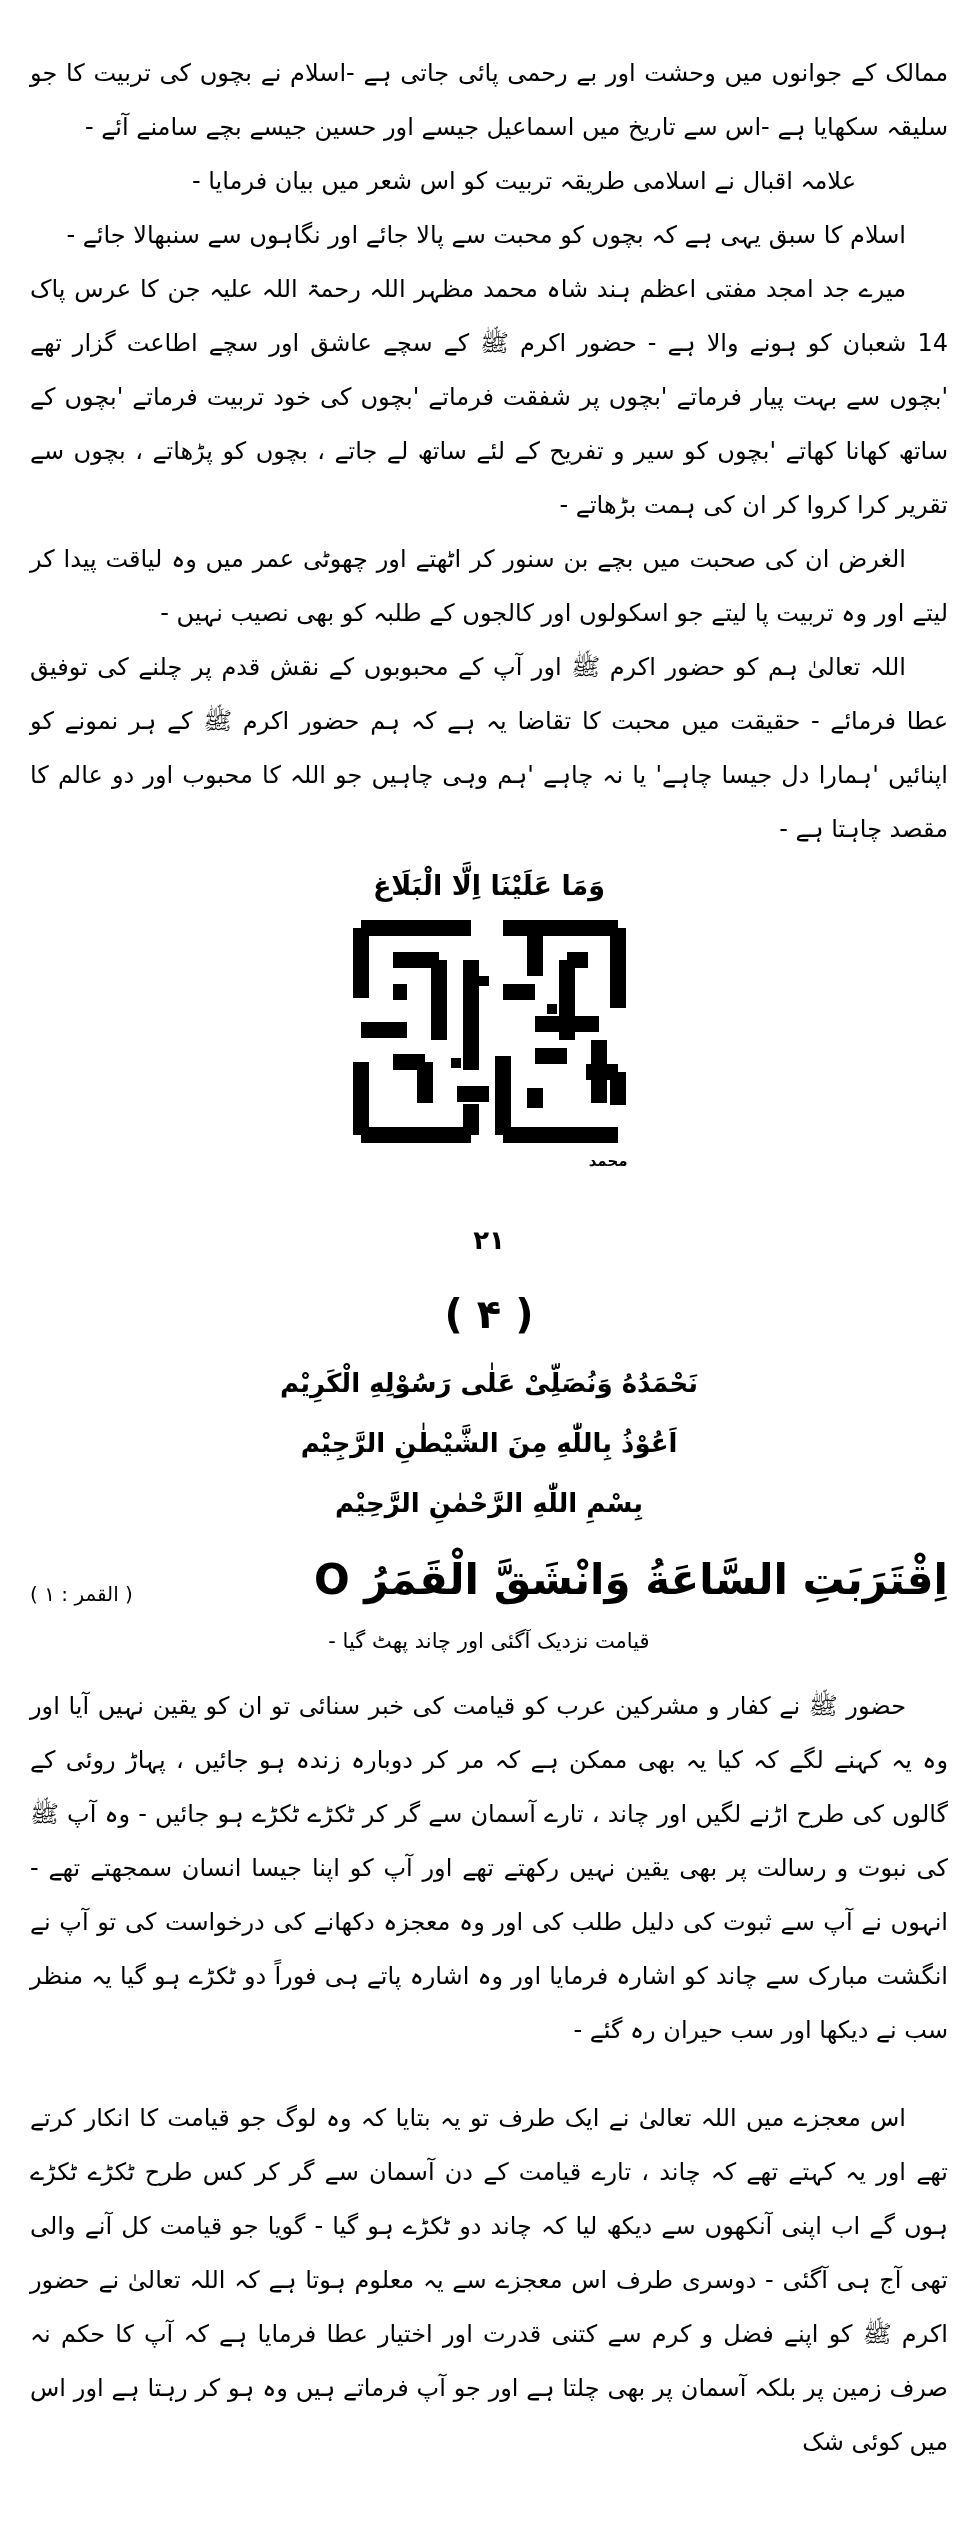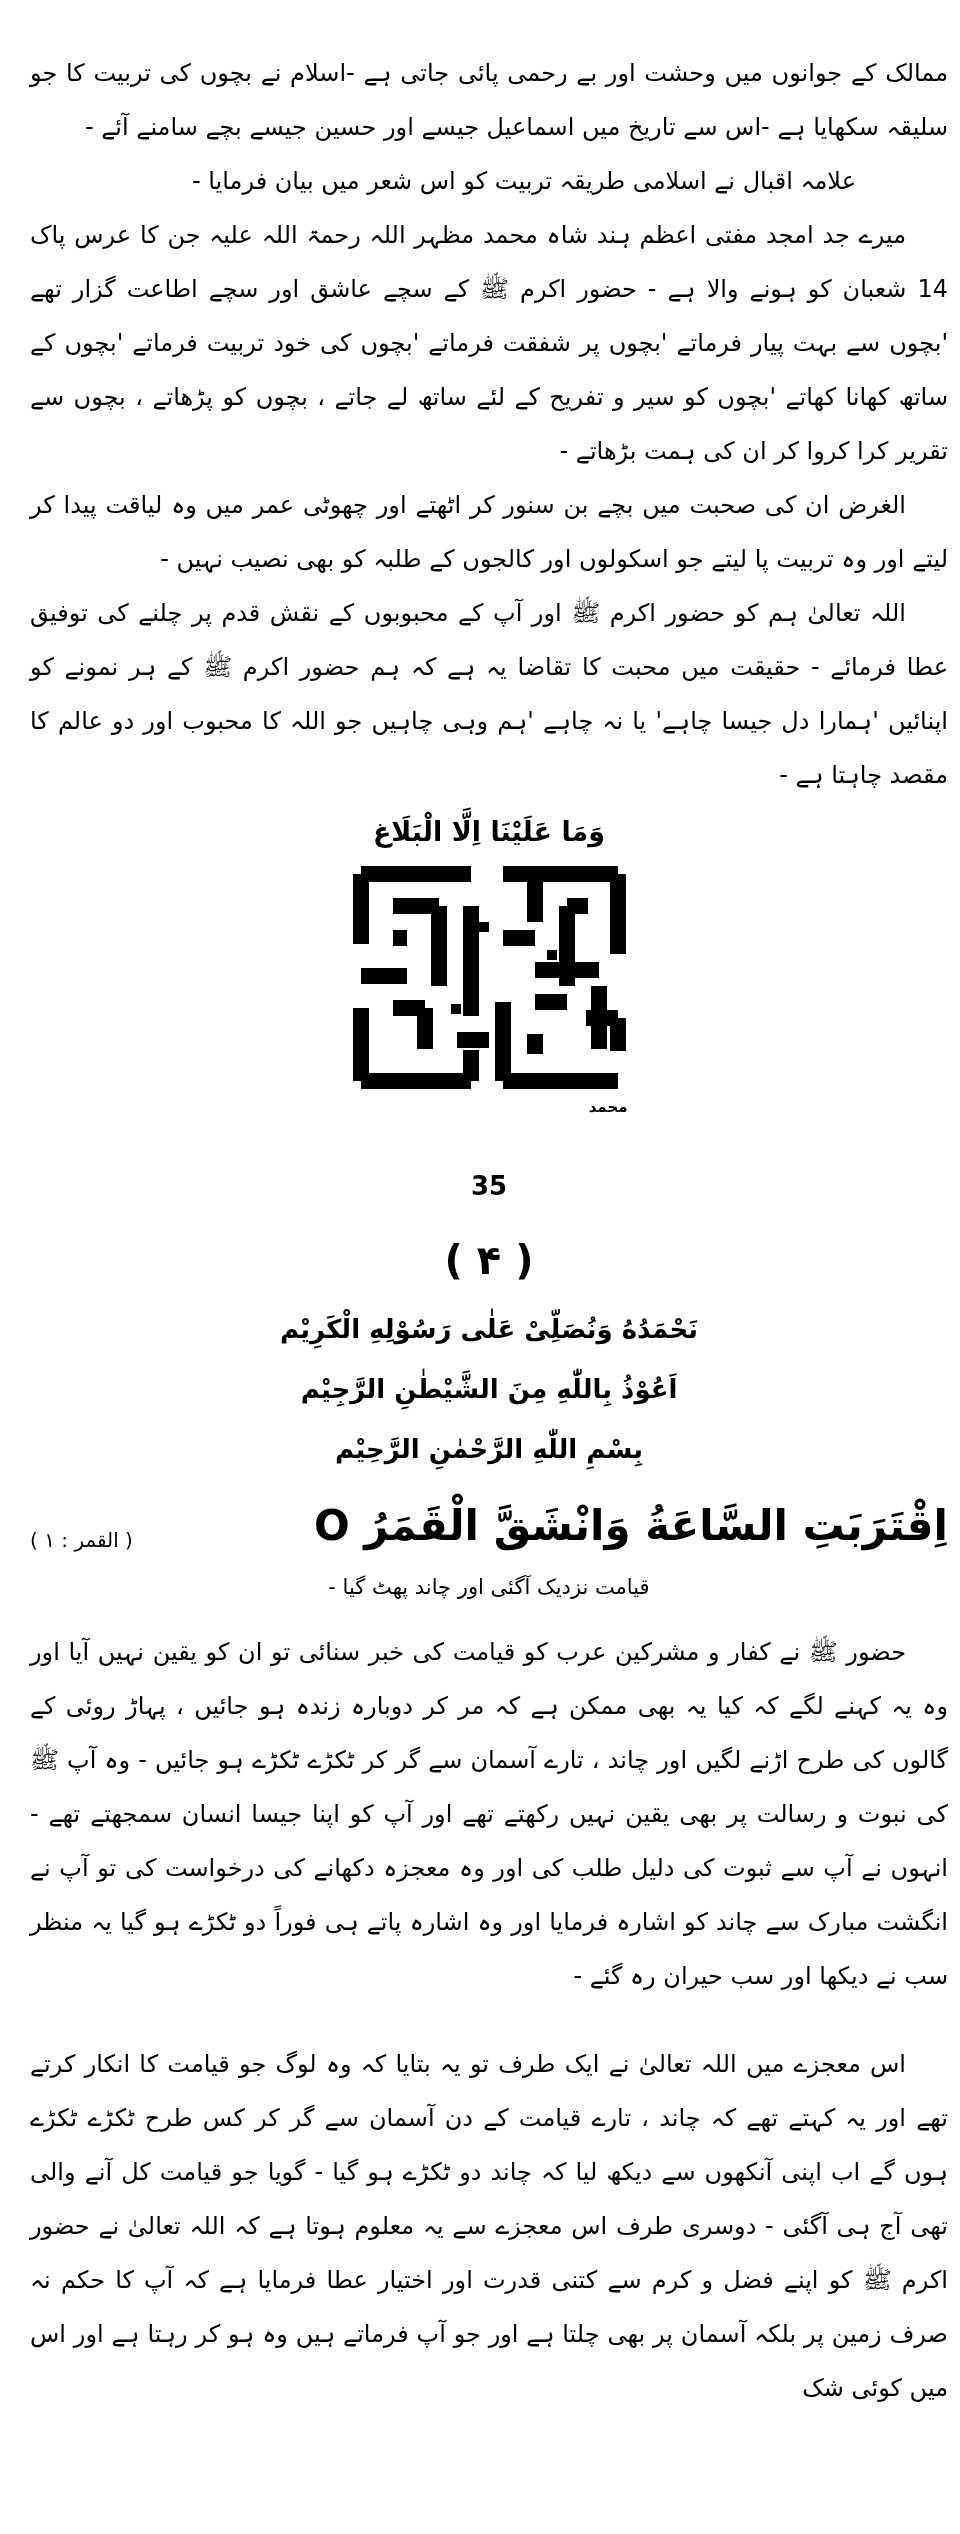--- a/index.html
+++ b/index.html
@@ -102,20 +102,21 @@
 </style>
 </head>
 <body>
 
 <div class="page">
 
 
   <div class="body-text">
     <p class="para">ممالک کے جوانوں میں وحشت اور بے رحمی پائی جاتی ہے -اسلام نے بچوں کی تربیت کا جو سلیقہ سکھایا ہے -اس سے تاریخ میں اسماعیل جیسے اور حسین جیسے بچے سامنے آئے -</p>
     <p class="para intro-line">علامہ اقبال نے اسلامی طریقہ تربیت کو اس شعر میں بیان فرمایا -</p>
+    <p class="para indent">اسلام کا سبق یہی ہے کہ بچوں کو محبت سے پالا جائے اور نگاہوں سے سنبھالا جائے -</p>
     <p class="para indent">میرے جد امجد مفتی اعظم ہند شاہ محمد مظہر اللہ رحمۃ اللہ علیہ جن کا عرس پاک 14 شعبان کو ہونے والا ہے - حضور اکرم ﷺ کے سچے عاشق اور سچے اطاعت گزار تھے 'بچوں سے بہت پیار فرماتے 'بچوں پر شفقت فرماتے 'بچوں کی خود تربیت فرماتے 'بچوں کے ساتھ کھانا کھاتے 'بچوں کو سیر و تفریح کے لئے ساتھ لے جاتے ، بچوں کو پڑھاتے ، بچوں سے تقریر کرا کروا کر ان کی ہمت بڑھاتے -</p>
     <p class="para indent">الغرض ان کی صحبت میں بچے بن سنور کر اٹھتے اور چھوٹی عمر میں وہ لیاقت پیدا کر لیتے اور وہ تربیت پا لیتے جو اسکولوں اور کالجوں کے طلبہ کو بھی نصیب نہیں -</p>
     <p class="para indent">اللہ تعالیٰ ہم کو حضور اکرم ﷺ اور آپ کے محبوبوں کے نقش قدم پر چلنے کی توفیق عطا فرمائے - حقیقت میں محبت کا تقاضا یہ ہے کہ ہم حضور اکرم ﷺ کے ہر نمونے کو اپنائیں 'ہمارا دل جیسا چاہے' یا نہ چاہے 'ہم وہی چاہیں جو اللہ کا محبوب اور دو عالم کا مقصد چاہتا ہے -</p>
     <div class="arabic-closing">وَمَا عَلَيْنَا اِلَّا الْبَلَاغ</div>
 
     <div class="kufic-wrap">
       <svg width="277" height="227" viewBox="0 0 277 227" shape-rendering="crispEdges" aria-hidden="true">
         <g stroke="#000000" stroke-width="16" fill="none" stroke-linecap="butt">
           <path d="M10 10 H120 M10 10 V80 M42 42 H88 M88 42 V122 M10 112 H56"></path>
           <path d="M152 10 H267 M184 10 V58 M267 10 V90 M216 42 H237 M216 42 V122"></path>
@@ -126,21 +127,21 @@
         </g>
         <rect x="128" y="58" width="10" height="10" fill="#000000"></rect>
         <rect x="196" y="86" width="10" height="10" fill="#000000"></rect>
         <rect x="100" y="140" width="10" height="10" fill="#000000"></rect>
       </svg>
       <div class="kufic-signature">محمد</div>
     </div>
   </div>
 
   <div class="page2-group">
-    <div class="page-num">35</div>
+    <div class="page-num">۲۱</div>
     <div class="section-num">( ۴ )</div>
 
     <div class="arabic-line">نَحْمَدُهُ وَنُصَلِّىْ عَلٰى رَسُوْلِهِ الْكَرِيْم</div>
     <div class="arabic-line">اَعُوْذُ بِاللّٰهِ مِنَ الشَّيْطٰنِ الرَّجِيْم</div>
     <div class="arabic-line">بِسْمِ اللّٰهِ الرَّحْمٰنِ الرَّحِيْم</div>
 
     <div class="verse-row">
       <span class="quran-verse">اِقْتَرَبَتِ السَّاعَةُ وَانْشَقَّ الْقَمَرُ O</span>
       <span class="verse-ref">( القمر : ۱ )</span>
     </div>

